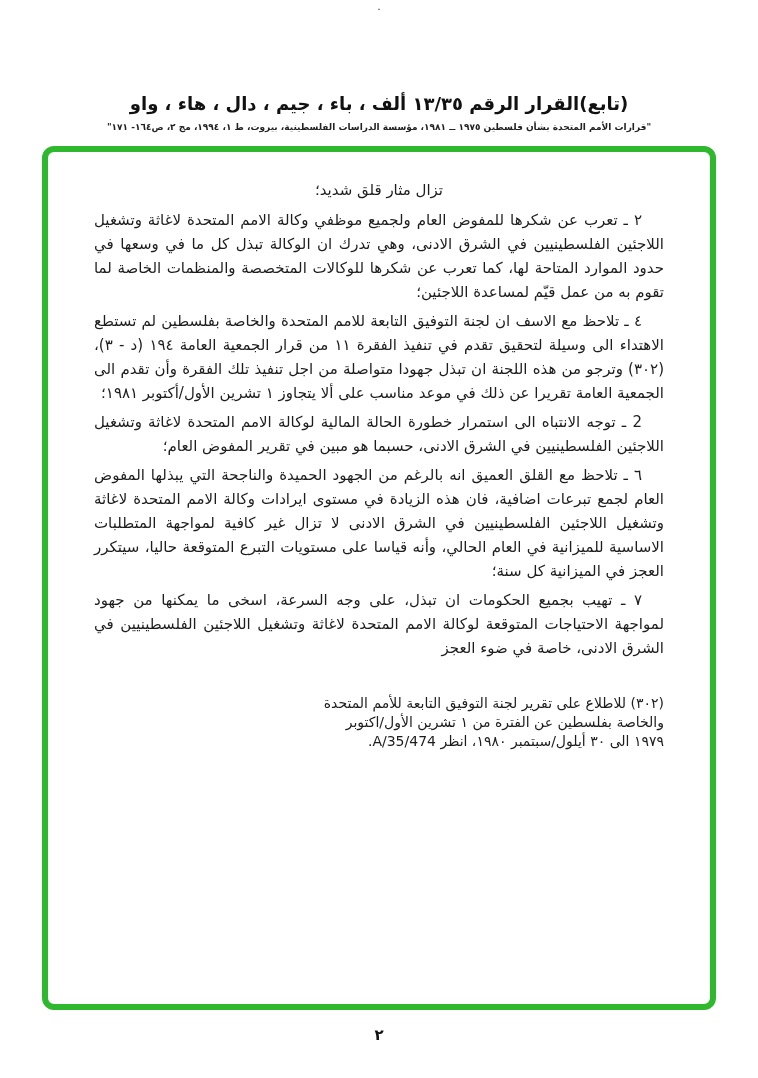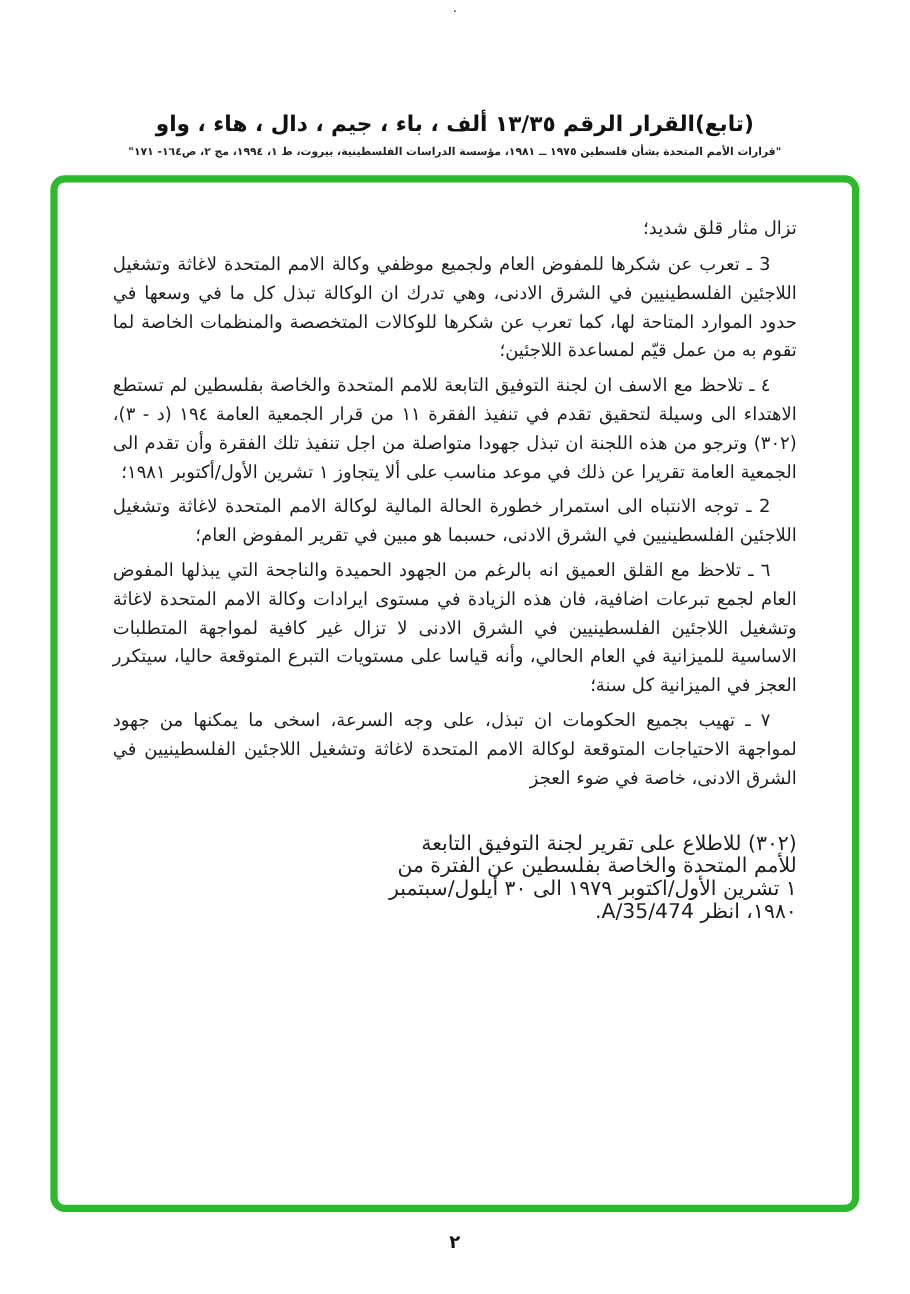--- a/index.html
+++ b/index.html
@@ -56,32 +56,32 @@
   }
   .content {
     direction: rtl;
     text-align: justify;
     font-size: 15px;
     line-height: 24px;
     color: #1d1d1d;
   }
   .intro-line {
     margin: 0 0 6px 0;
-    text-align: right;
+    text-align: center;
   }
   .para {
     margin: 5px 0;
     text-indent: 22px;
   }
   .para .lead { font-weight: normal; }
   .footnote {
     direction: rtl;
     width: 345px;
     margin: 34px 0 0 auto;
-    font-size: 17px;
+    font-size: 14px;
     line-height: 19px;
     text-align: right;
     color: #1d1d1d;
   }
   .page-number {
     position: absolute;
     bottom: 34px;
     left: 0;
     right: 0;
     text-align: center;
@@ -100,21 +100,21 @@
   <div class="header" lang="ar" dir="rtl">
     <div class="header-title">(تابع)القرار الرقم ١٣/٣٥ ألف ، باء ، جيم ، دال ، هاء ، واو</div>
     <div class="header-source">"قرارات الأمم المتحدة بشأن فلسطين ١٩٧٥ ــ ١٩٨١، مؤسسة الدراسات الفلسطينية، بيروت، ط ١، ١٩٩٤، مج ٢، ص١٦٤- ١٧١"</div>
   </div>
 
   <div class="frame">
     <div class="content" lang="ar" dir="rtl">
 
       <p class="intro-line">تزال مثار قلق شديد؛</p>
 
-      <p class="para"><span class="num">3 ـ </span><span class="lead">تعرب عن شكرها</span><span class="rest"> للمفوض العام ولجميع موظفي وكالة الامم المتحدة لاغاثة وتشغيل اللاجئين الفلسطينيين في الشرق الادنى، وهي تدرك ان الوكالة تبذل كل ما في وسعها في حدود الموارد المتاحة لها، كما تعرب عن شكرها للوكالات المتخصصة والمنظمات الخاصة لما تقوم به من عمل قيّم لمساعدة اللاجئين؛</span></p>
+      <p class="para"><span class="num">٢ ـ </span><span class="lead">تعرب عن شكرها</span><span class="rest"> للمفوض العام ولجميع موظفي وكالة الامم المتحدة لاغاثة وتشغيل اللاجئين الفلسطينيين في الشرق الادنى، وهي تدرك ان الوكالة تبذل كل ما في وسعها في حدود الموارد المتاحة لها، كما تعرب عن شكرها للوكالات المتخصصة والمنظمات الخاصة لما تقوم به من عمل قيّم لمساعدة اللاجئين؛</span></p>
 
 
       <p class="para"><span class="num">٤ ـ </span><span class="lead">تلاحظ مع الاسف</span><span class="rest"> ان لجنة التوفيق التابعة للامم المتحدة والخاصة بفلسطين لم تستطع الاهتداء الى وسيلة لتحقيق تقدم في تنفيذ الفقرة ١١ من قرار الجمعية العامة ١٩٤ (د - ٣)،(٣٠٢) وترجو من هذه اللجنة ان تبذل جهودا متواصلة من اجل تنفيذ تلك الفقرة وأن تقدم الى الجمعية العامة تقريرا عن ذلك في موعد مناسب على ألا يتجاوز ١ تشرين الأول/أكتوبر ١٩٨١؛</span></p>
 
       <p class="para"><span class="num">2 ـ </span><span class="lead">توجه الانتباه</span><span class="rest"> الى استمرار خطورة الحالة المالية لوكالة الامم المتحدة لاغاثة وتشغيل اللاجئين الفلسطينيين في الشرق الادنى، حسبما هو مبين في تقرير المفوض العام؛</span></p>
 
       <p class="para"><span class="num">٦ ـ </span><span class="lead">تلاحظ مع القلق العميق</span><span class="rest"> انه بالرغم من الجهود الحميدة والناجحة التي يبذلها المفوض العام لجمع تبرعات اضافية، فان هذه الزيادة في مستوى ايرادات وكالة الامم المتحدة لاغاثة وتشغيل اللاجئين الفلسطينيين في الشرق الادنى لا تزال غير كافية لمواجهة المتطلبات الاساسية للميزانية في العام الحالي، وأنه قياسا على مستويات التبرع المتوقعة حاليا، سيتكرر العجز في الميزانية كل سنة؛</span></p>
 
       <p class="para"><span class="num">٧ ـ </span><span class="lead">تهيب</span><span class="rest"> بجميع الحكومات ان تبذل، على وجه السرعة، اسخى ما يمكنها من جهود لمواجهة الاحتياجات المتوقعة لوكالة الامم المتحدة لاغاثة وتشغيل اللاجئين الفلسطينيين في الشرق الادنى، خاصة في ضوء العجز</span></p>
 

